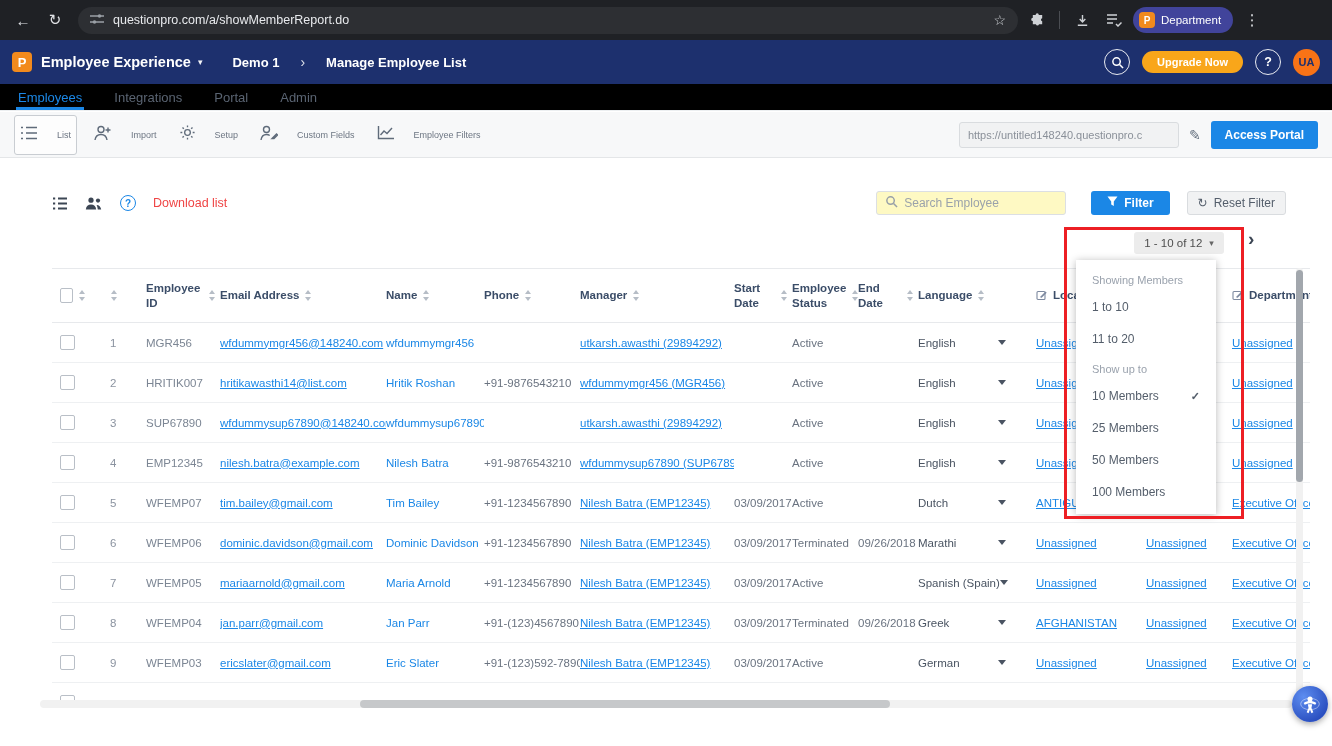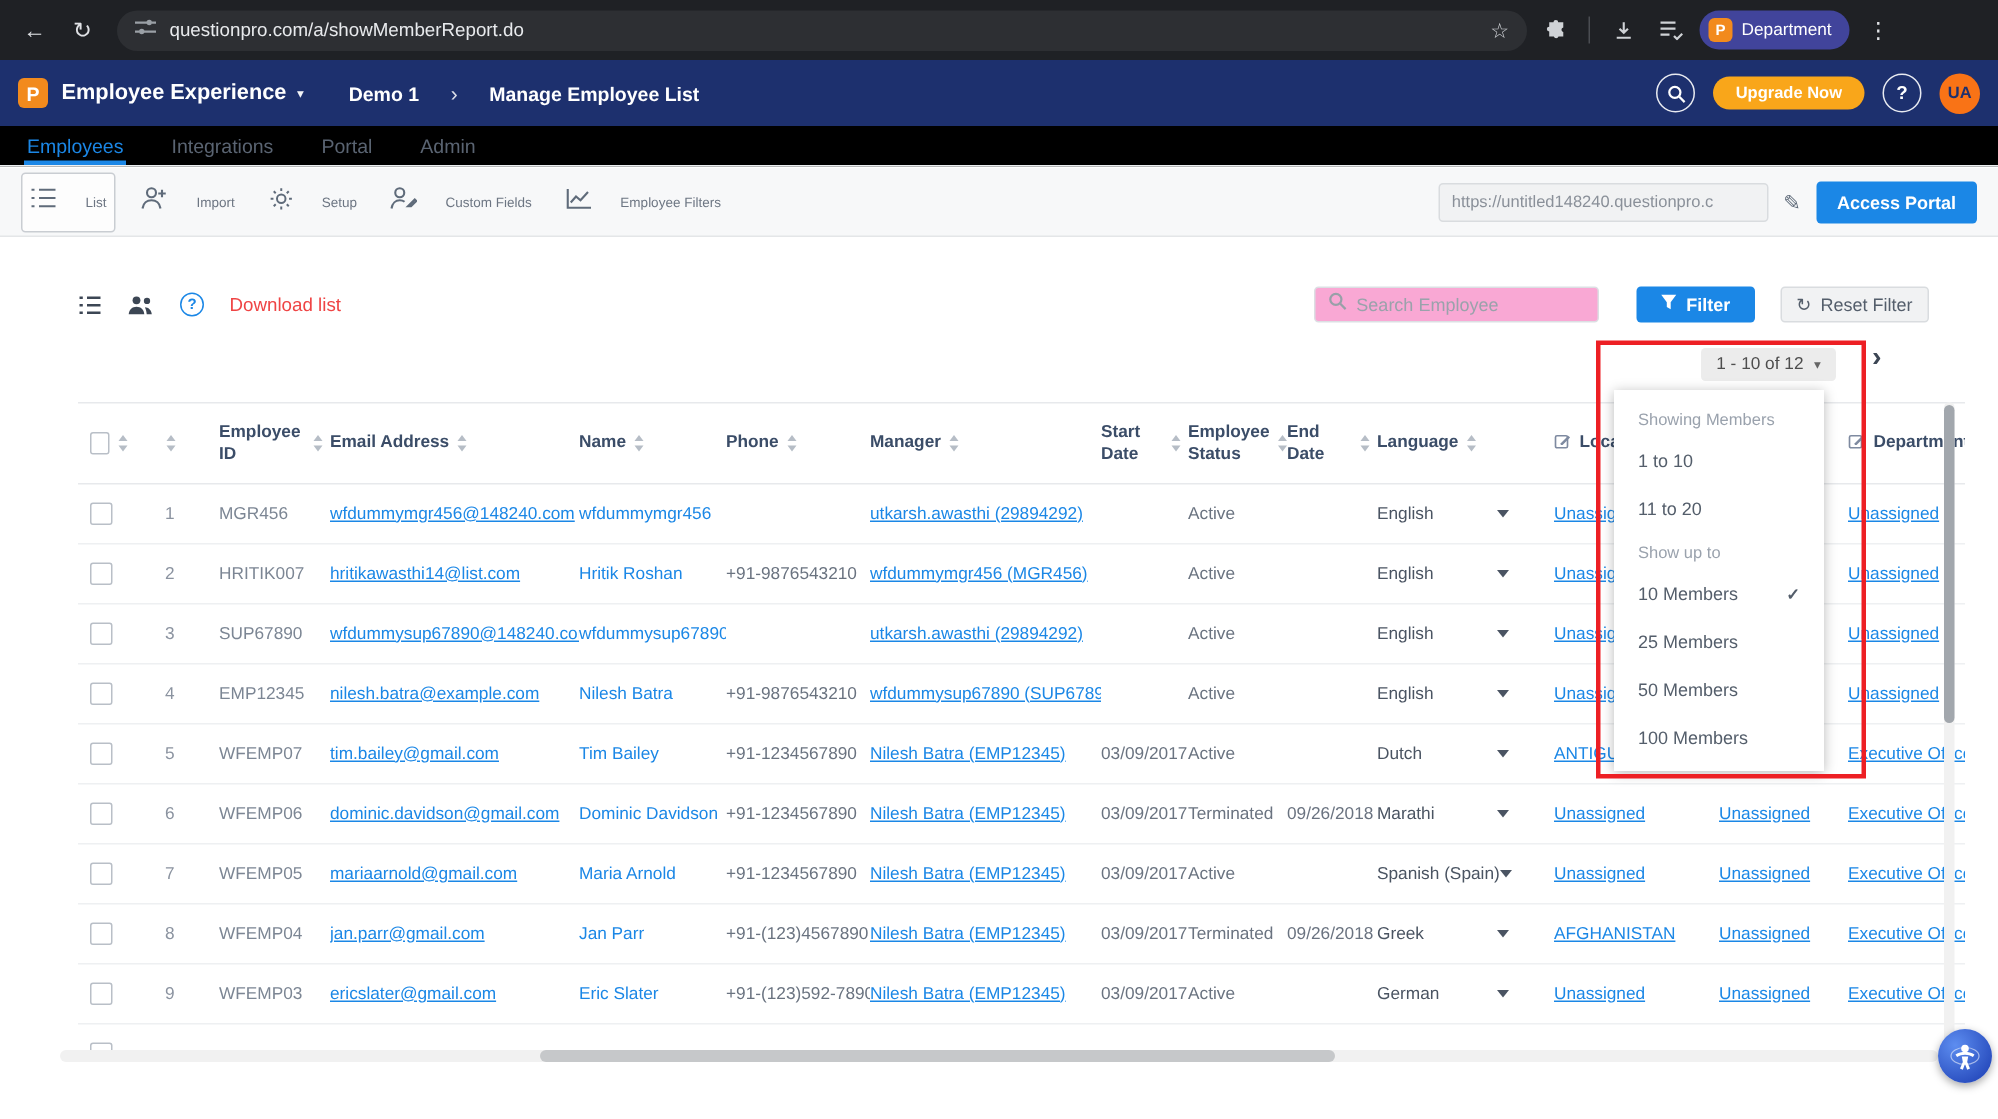--- a/index.html
+++ b/index.html
@@ -44,21 +44,21 @@
 .portal-input{width:220px;height:26px;background:#f1f2f3;border:1px solid #d9dcdf;border-radius:3px;font-size:11px;color:#8a9099;padding:0 8px;font-family:inherit}
 .pencil{color:#5f6b7a;font-size:14px}
 .btn{border:none;font-family:inherit;cursor:pointer;display:flex;align-items:center;gap:6px}
 .btn-blue{height:28px;background:#1b87e6;color:#fff;border-radius:3px;font-size:12px;font-weight:bold;padding:0 14px}
 
 
 .controls{position:absolute;top:190px;left:52px;right:46px;height:26px;display:flex;align-items:center;gap:17px}
 .ctl-ic{color:#3c4654;display:flex;align-items:center}
 .help-dot{width:16px;height:16px;border-radius:50%;border:1.5px solid #1b87e6;color:#1b87e6;font-size:10px;font-weight:bold;display:flex;align-items:center;justify-content:center}
 .download{color:#ef4444;font-size:12.5px;cursor:pointer;white-space:nowrap}
-.search-box{margin-left:auto;width:190px;height:24px;border:1px solid #dcdfe3;border-radius:3px;background:#f9a8d4;display:flex;align-items:center;padding:0 8px;gap:6px;color:#98a0a8}
+.search-box{margin-left:auto;width:190px;height:24px;border:1px solid #dcdfe3;border-radius:3px;background:#fef9c3;display:flex;align-items:center;padding:0 8px;gap:6px;color:#98a0a8}
 .search-box input{border:none;background:transparent;outline:none;font-size:12px;color:#555;width:100%;font-family:inherit}
 .search-box input::placeholder{color:#9aa2ab}
 .btn-filter{height:24px;background:#1b87e6;color:#fff;border-radius:3px;font-size:12px;font-weight:bold;padding:0 16px;margin-left:8px}
 .btn-gray{height:24px;background:#f1f2f3;border:1px solid #d9dcdf;color:#545e6b;border-radius:3px;font-size:12px;padding:0 10px}
 
 
 .pagechip{position:absolute;left:1134px;top:232px;width:90px;height:22px;background:#ececec;border-radius:3px;display:flex;align-items:center;justify-content:center;gap:7px;font-size:11.5px;color:#4e4e4e;cursor:pointer;z-index:2}
 .pagechip .caret{font-size:9px;color:#666}
 .nextbtn{position:absolute;left:1248px;top:228px;font-size:19px;color:#3c4654;font-weight:bold;cursor:pointer;z-index:2}
 

